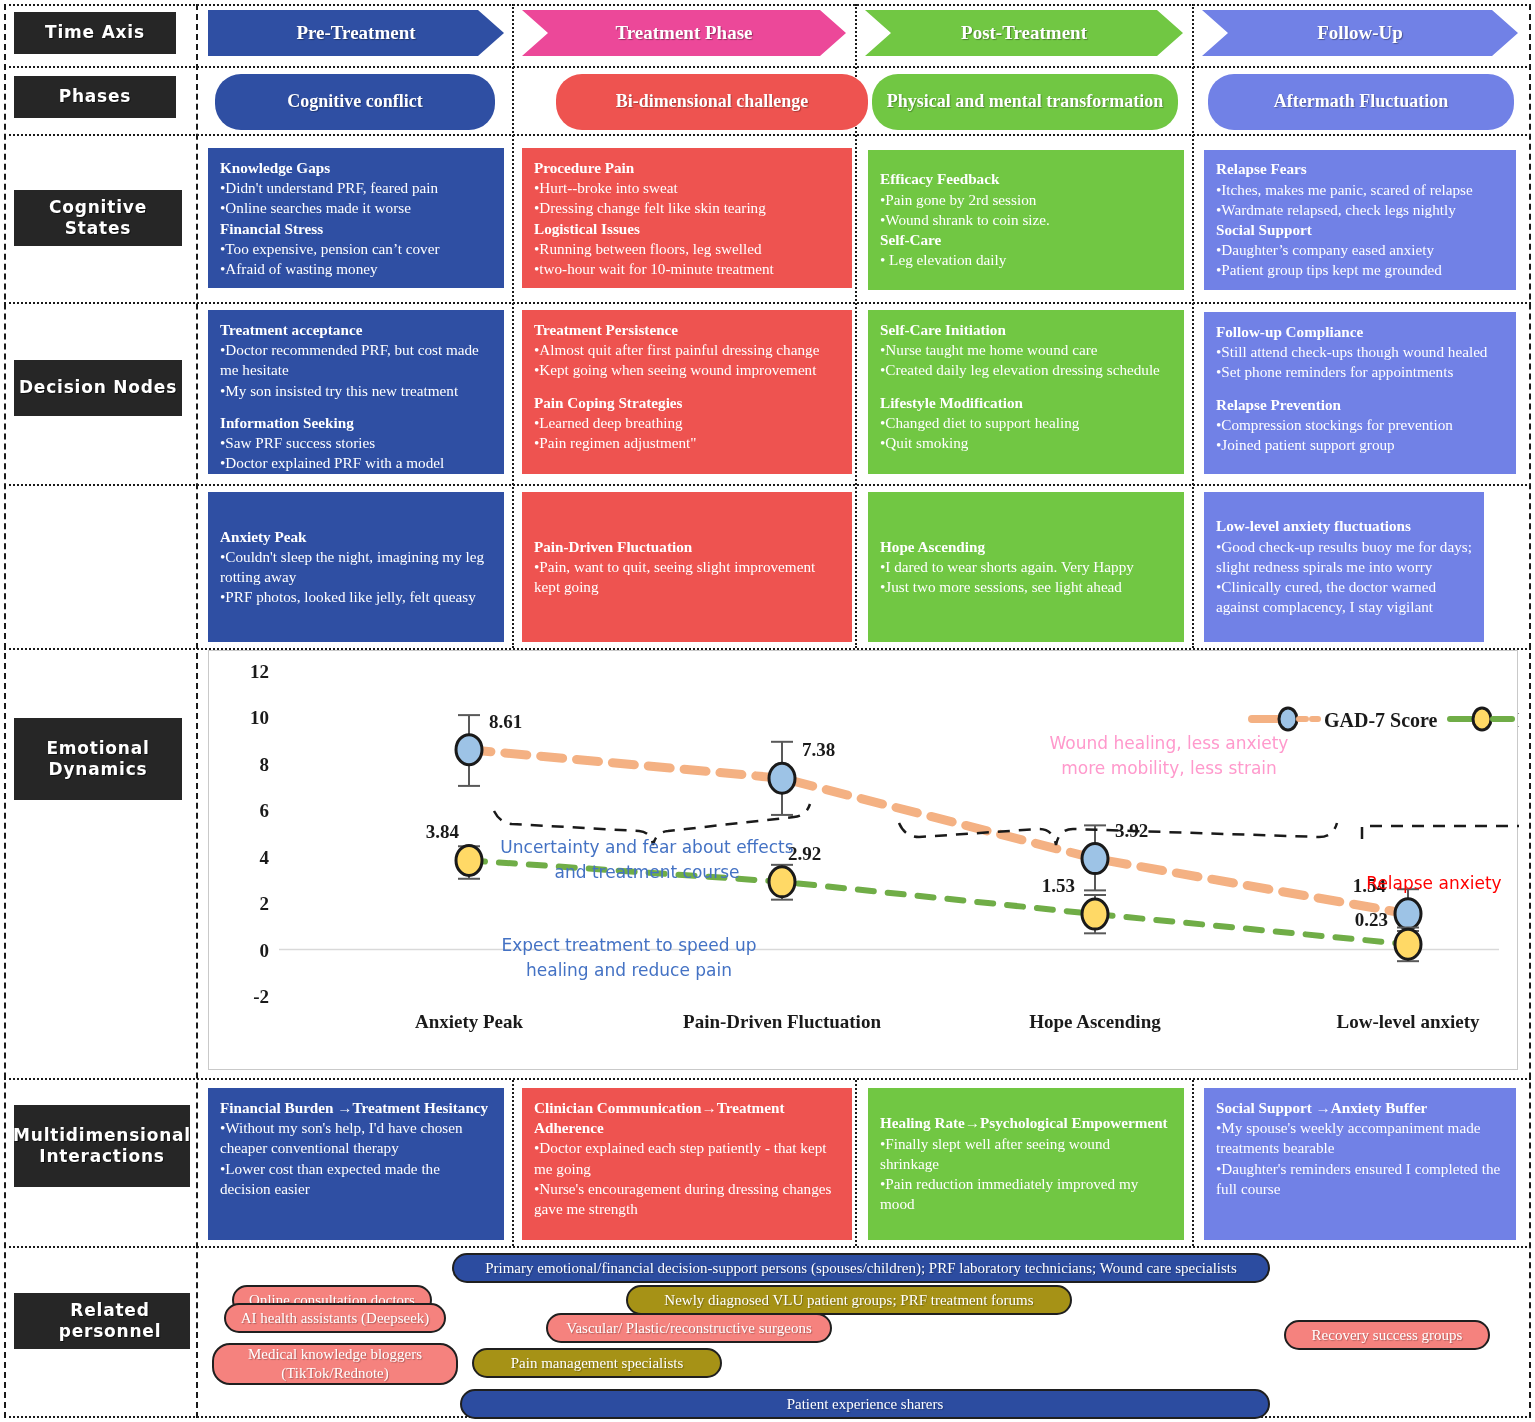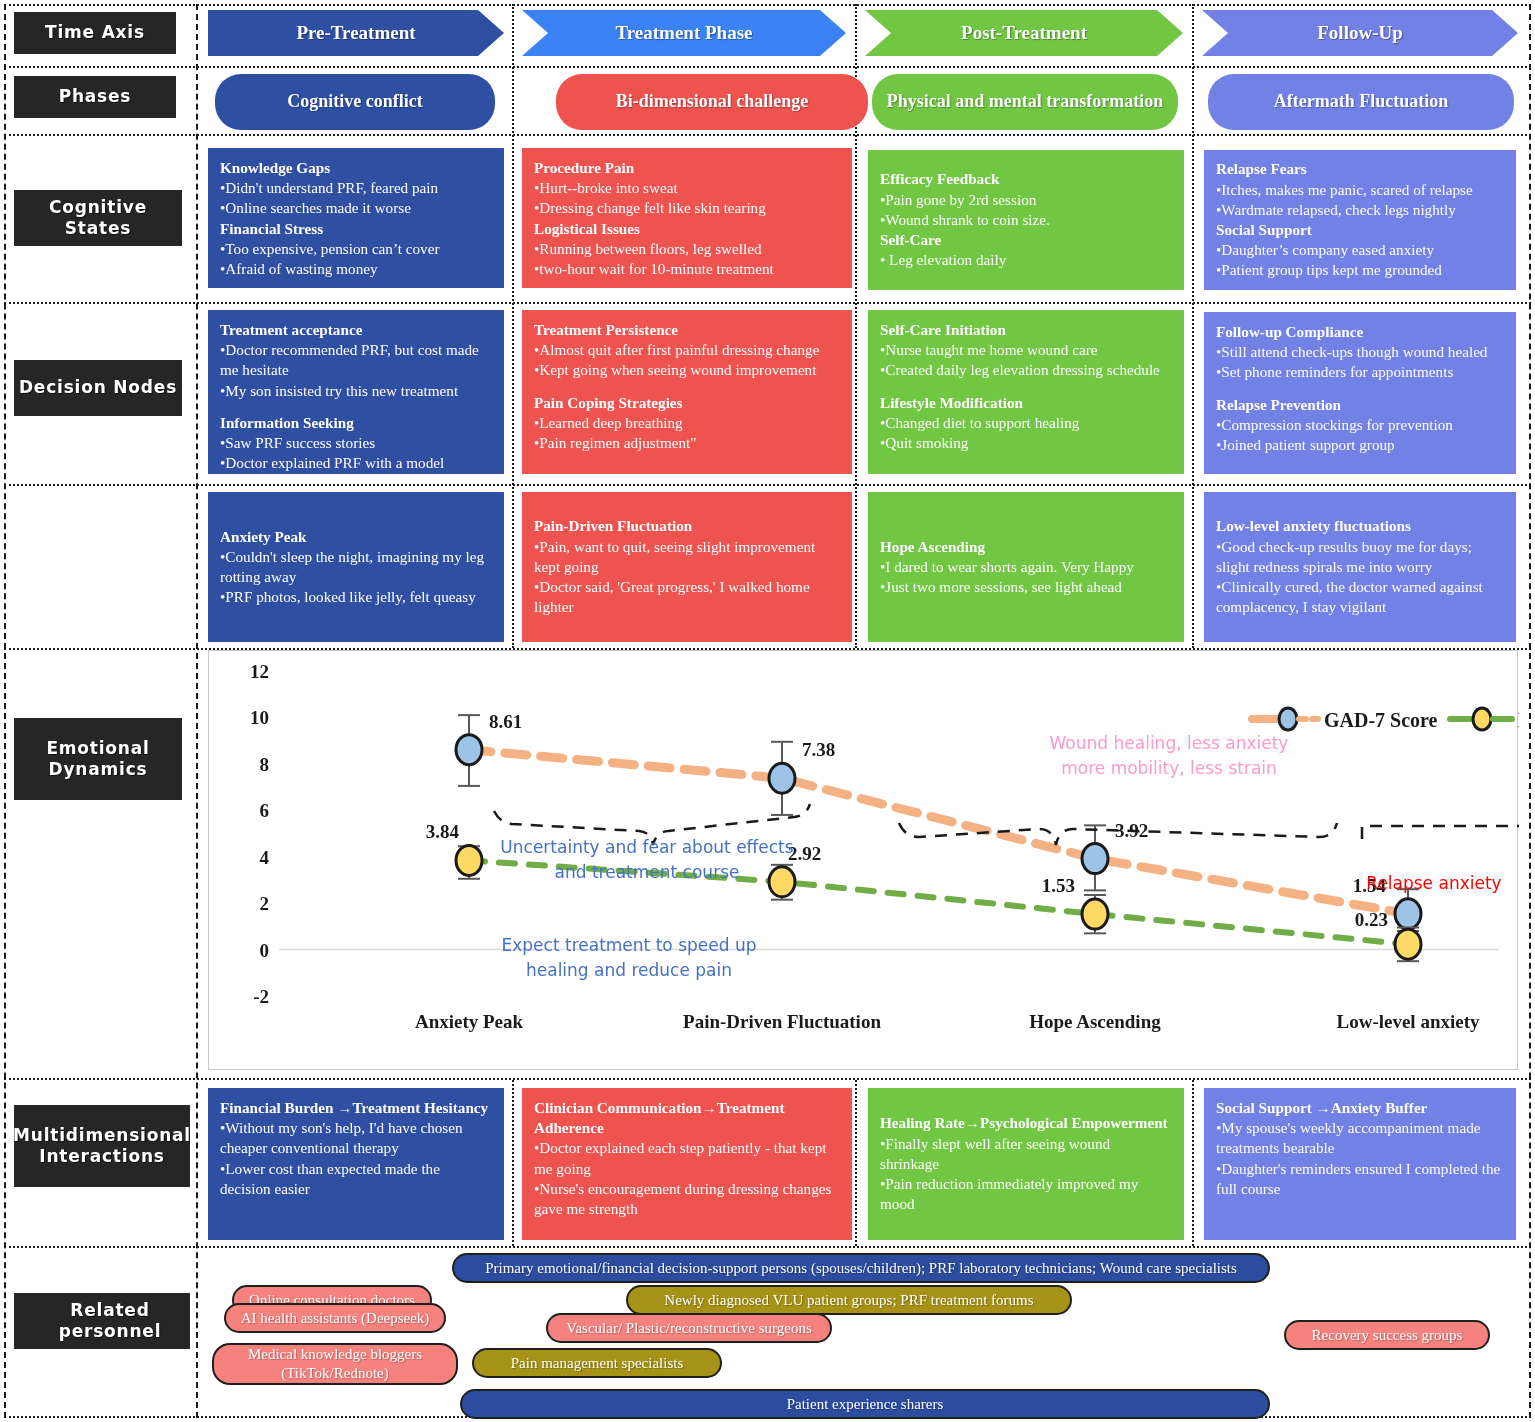--- a/index.html
+++ b/index.html
@@ -154,21 +154,21 @@
   <div class="rowlabel" style="left:14px; top:1105px; width:176px; height:82px;">
     <span>Multidimensional Interactions</span>
   </div>
   <div class="rowlabel" style="left:14px; top:1293px; width:176px; height:56px;padding-left:16px;">
     <span>Related personnel</span>
   </div>
 
   <div class="chev first" style="left:208px; top:10px; width:296px; background:#2F4FA3;">
     <span>Pre-Treatment</span>
   </div>
-  <div class="chev" style="left:522px; top:10px; width:324px; background:#3b82f6;align-items:center;">
+  <div class="chev" style="left:522px; top:10px; width:324px; background:#ec4899;align-items:center;">
     <span>Treatment Phase</span>
   </div>
   <div class="chev" style="left:865px; top:10px; width:318px; background:#71C743;">
     <span>Post-Treatment</span>
   </div>
   <div class="chev" style="left:1202px; top:10px; width:316px; background:#7181E6;">
     <span>Follow-Up</span>
   </div>
 
   <div class="pill" style="left:215px; top:74px; width:280px; background:#2F4FA3;">
@@ -254,28 +254,27 @@
     </div>
 
   <div class="card vc" id="emo0" style="left:208px; top:492px; width:296px; height:150px; background:#2F4FA3;">
       <span class="hd">Anxiety Peak</span>
       <span class="bl">•Couldn't sleep the night, imagining my leg rotting away</span>
       <span class="bl">•PRF photos,  looked like jelly, felt queasy</span>
     </div>
   <div class="card vc" id="emo1" style="left:522px; top:492px; width:330px; height:150px; background:#EE5350;">
       <span class="hd">Pain-Driven Fluctuation</span>
       <span class="bl">•Pain, want to quit, seeing slight improvement kept going</span>
-      <span class="bl">•Doctor said, 'Great progress,' I walked home lighter</span>
     </div>
   <div class="card vc" id="emo2" style="left:868px; top:492px; width:316px; height:150px; background:#71C743;">
       <span class="hd">Hope Ascending</span>
       <span class="bl">•I dared to wear shorts again. Very Happy</span>
       <span class="bl">•Just two more sessions, see light ahead</span>
     </div>
-  <div class="card vc" id="emo3" style="left:1204px; top:492px; width:312px; height:150px; background:#7181E6;">
+  <div class="card vc" id="emo3" style="left:1204px; top:492px; width:280px; height:150px; background:#7181E6;">
       <span class="hd">Low-level anxiety fluctuations</span>
       <span class="bl">•Good check-up results buoy me for days; slight redness spirals me into worry</span>
       <span class="bl">•Clinically cured, the doctor warned against complacency, I stay vigilant</span>
     </div>
 
   <div class="chartbox" style="left:208px; top:650px; width:1310px; height:420px;">
     <svg class="chart-svg" id="chart" width="1310" height="420" viewBox="0 0 1310 420">
         <text x="60" y="352" text-anchor="end" font-family="&quot;Liberation Serif&quot;, serif" font-size="19" font-weight="700" fill="#1a1a1a">-2</text>
         <text x="60" y="305.57142857142856" text-anchor="end" font-family="&quot;Liberation Serif&quot;, serif" font-size="19" font-weight="700" fill="#1a1a1a">0</text>
         <text x="60" y="259.14285714285717" text-anchor="end" font-family="&quot;Liberation Serif&quot;, serif" font-size="19" font-weight="700" fill="#1a1a1a">2</text>

